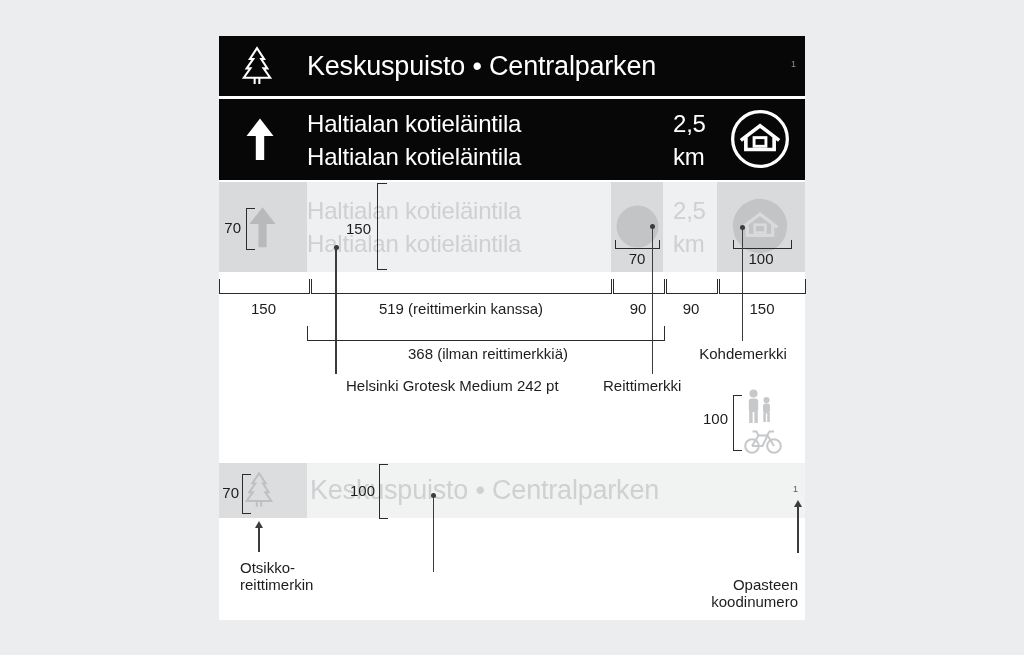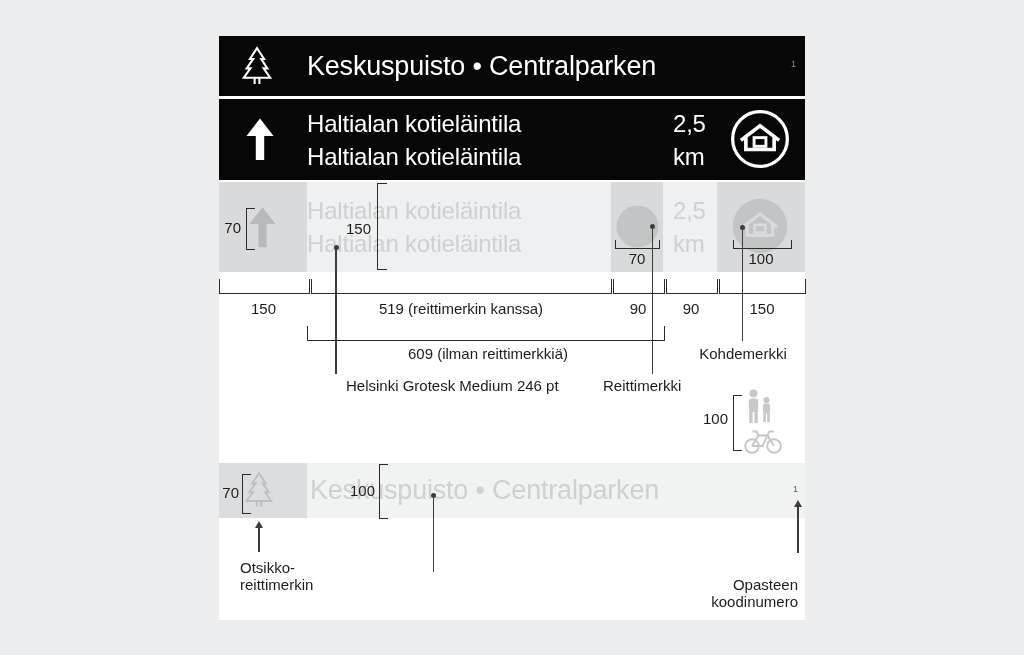--- a/index.html
+++ b/index.html
@@ -123,24 +123,24 @@
     <div class="abs br-u" style="left:447px;top:243px;width:50px;height:14px;"></div>
     <div class="abs br-u" style="left:500px;top:243px;width:85px;height:14px;"></div>
 
     <div class="abs ann c" style="left:4px;top:264px;width:81px;">150</div>
     <div class="abs ann c" style="left:112px;top:264px;width:260px;">519 (reittimerkin kanssa)</div>
     <div class="abs ann c" style="left:399px;top:264px;width:40px;">90</div>
     <div class="abs ann c" style="left:452px;top:264px;width:40px;">90</div>
     <div class="abs ann c" style="left:503px;top:264px;width:80px;">150</div>
 
     <div class="abs br-u" style="left:88px;top:290px;width:356px;height:14px;"></div>
-    <div class="abs ann c" style="left:119px;top:309px;width:300px;">609 (ilman reittimerkkiä)</div>
+    <div class="abs ann c" style="left:119px;top:309px;width:300px;">368 (ilman reittimerkkiä)</div>
 
     <div class="abs ann c" style="left:444px;top:309px;width:160px;">Kohdemerkki</div>
-    <div class="abs ann" style="left:127px;top:341px;">Helsinki Grotesk Medium 246 pt</div>
+    <div class="abs ann" style="left:127px;top:341px;">Helsinki Grotesk Medium 242 pt</div>
     <div class="abs ann" style="left:384px;top:341px;">Reittimerkki</div>
 
     <div class="abs ann r" style="left:476px;top:374px;width:33px;">100</div>
     <div class="abs br-l" style="left:514px;top:359px;width:8px;height:54px;"></div>
     <span class="abs" style="left:524px;top:353px;">
       <svg width="40" height="66" viewBox="0 0 40 66">
         <g fill="#c6c8c9">
           <circle cx="10.5" cy="4.5" r="4"></circle>
           <rect x="5.8" y="9.5" width="9.4" height="13.5" rx="3"></rect>
           <rect x="6.2" y="22" width="3.4" height="12"></rect>

